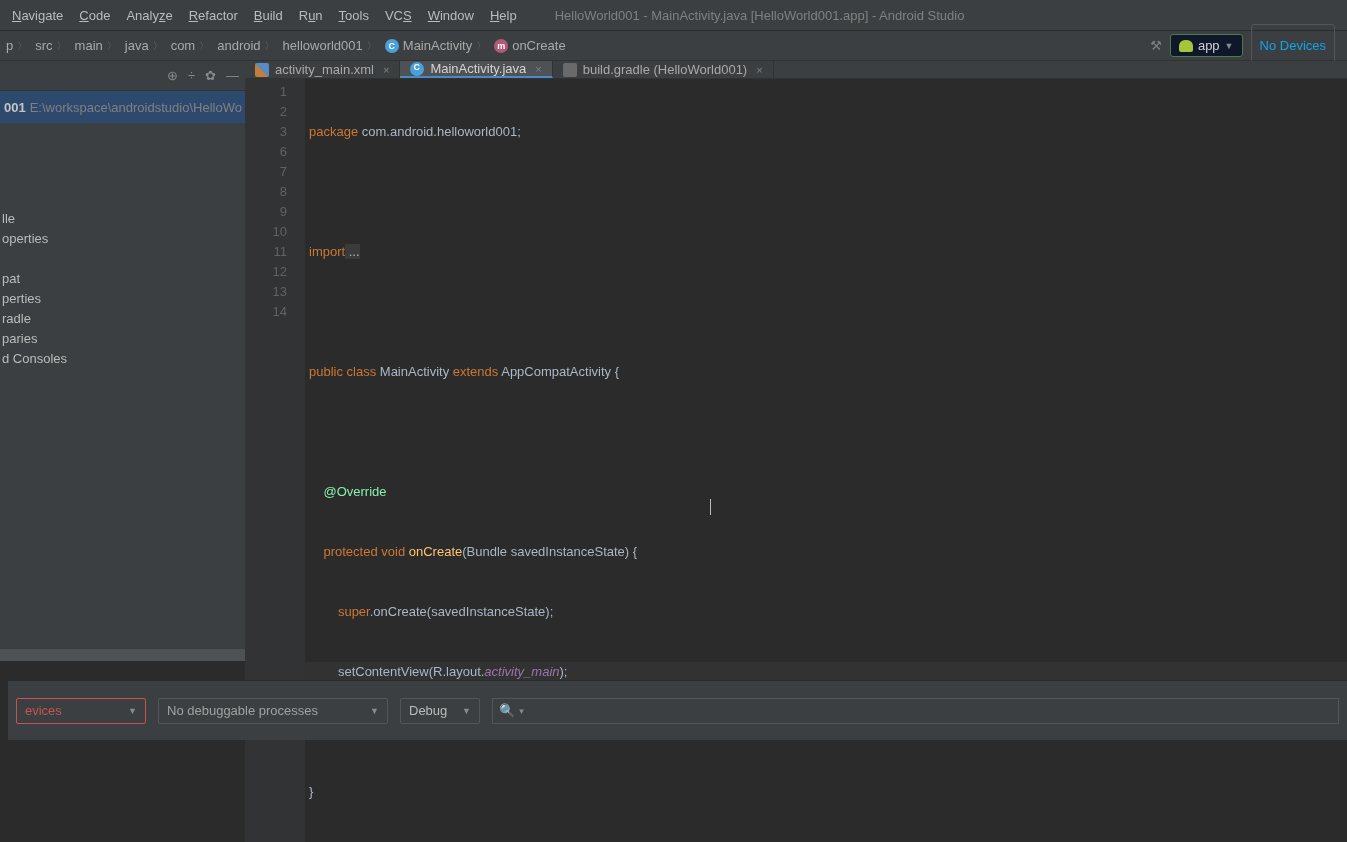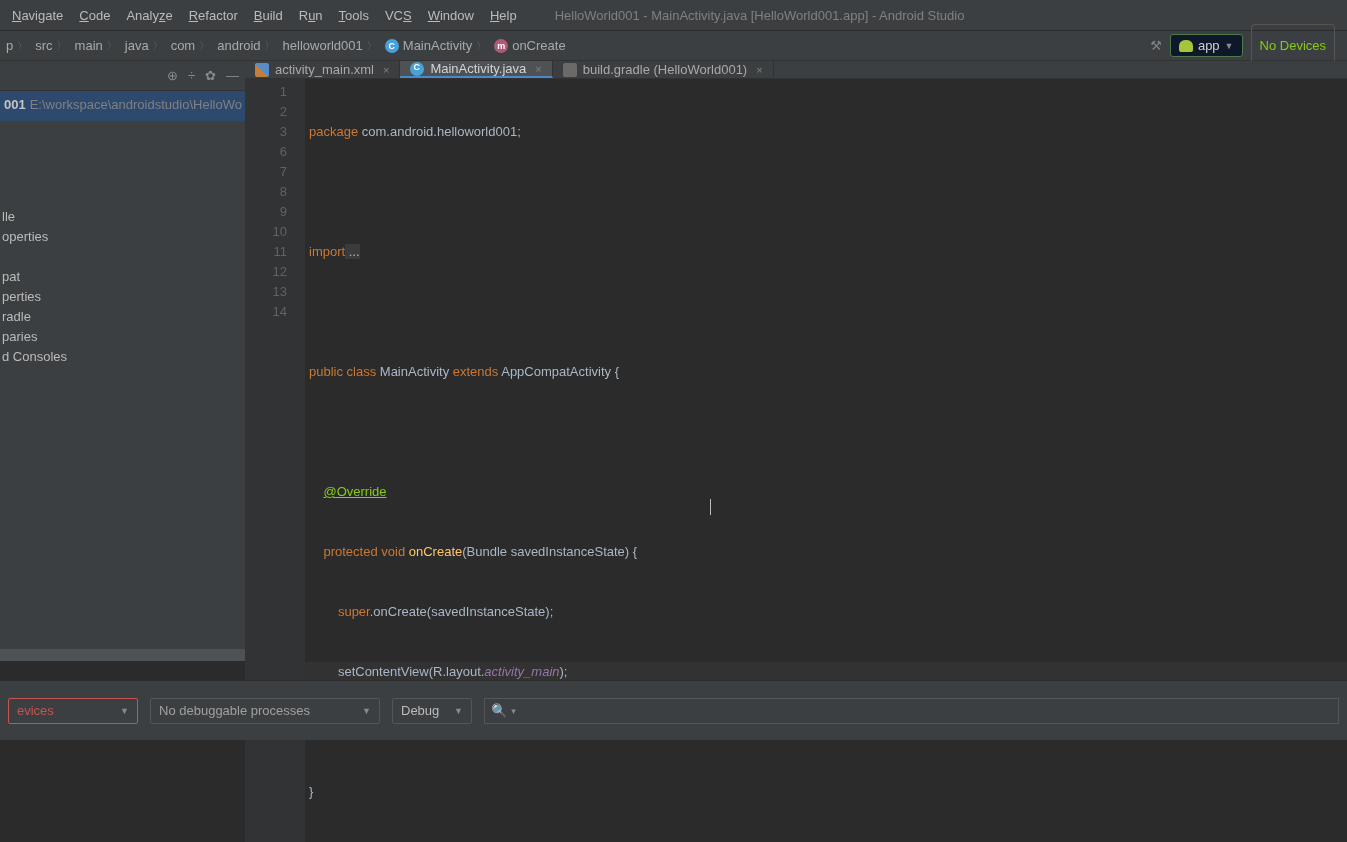--- a/index.html
+++ b/index.html
@@ -10,27 +10,27 @@
     .menubar .title { margin-left:30px; color:#808080; }
     .navbar { height:30px; background:#3c3f41; display:flex; align-items:center; padding:0 4px; border-bottom:1px solid #323232; }
     .crumb { display:flex; align-items:center; color:#a9a9a9; padding:0 2px; }
     .crumb .chev { color:#6e6e6e; margin:0 4px; font-size:10px; }
     .crumb .c-icon { width:14px; height:14px; border-radius:50%; display:inline-flex; align-items:center; justify-content:center; font-size:9px; font-weight:bold; margin-right:4px; }
     .ci-c { background:#4aa0d8; color:#fff; }
     .ci-m { background:#b05a78; color:#fff; }
     .spacer { flex:1; }
     .nav-r { display:flex; align-items:center; gap:8px; padding-right:8px; }
     .btn-app { background:#0f172a; border:1px solid #4b7b4b; color:#d0d0d0; padding:3px 8px; border-radius:3px; display:flex; align-items:center; gap:5px; }
-    .btn-dev { border:1px solid #555; color:#84cc16; padding:13px 8px; border-radius:3px; }
+    .btn-dev { border:1px solid #555; color:#0ea5e9; padding:13px 8px; border-radius:3px; }
     .hammer { color:#808080; }
     .main { height:600px; display:flex; }
     .side { width:245px; background:#3c3f41; display:flex; flex-direction:column; overflow:hidden; }
     .side-t { height:30px; display:flex; align-items:center; justify-content:flex-end; padding:0 6px; gap:10px; color:#8a8a8a; border-bottom:1px solid #323232; }
     .side-t span { cursor:default; }
-    .side-p { height:30px; background:#2d496e; color:#c4c4c4; display:flex; align-items:flex-start; padding:6px 4px; font-weight:bold; overflow:hidden; white-space:nowrap; }
+    .side-p { height:30px; background:#2d496e; color:#c4c4c4; display:flex; align-items:center; padding:16px 4px; font-weight:bold; overflow:hidden; white-space:nowrap; }
     .side-p .pth { color:#808080; font-weight:normal; margin-left:4px; }
     .side-sp { height:85px; }
     .side-list { flex:1; }
     .side-list .li { height:20px; display:flex; align-items:center; padding-left:2px; color:#bbb; }
     .side-scroll { height:12px; background:#4e5254; margin-top:auto; }
     .editor { flex:1; background:#2b2b2b; display:flex; flex-direction:column; position:relative; }
     .tabs { height:30px; background:#3c3f41; display:flex; align-items:stretch; border-bottom:1px solid #323232; }
     .tab { display:flex; align-items:center; padding:0 10px; gap:6px; color:#a9a9a9; border-right:1px solid #323232; }
     .tab.active { background:#4e5254; color:#d4d4d4; border-bottom:2px solid #4A88C7; }
     .tab .cls { color:#808080; font-size:11px; margin-left:3px; }
@@ -38,27 +38,27 @@
     .ti-xml { background:linear-gradient(45deg,#c27e3a 50%,#5a8bc2 50%); border-radius:2px; }
     .ti-java { background:#4aa0d8; border-radius:50%; position:relative; }
     .ti-java::after { content:"C"; position:absolute; top:0; left:3px; font-size:9px; font-weight:bold; color:#fff; }
     .ti-gradle { background:#6a6a6a; border-radius:2px; }
     .code-area { flex:1; display:flex; position:relative; }
     .gutter { width:60px; background:#313335; color:#606366; text-align:right; font-family:Consolas,monospace; font-size:13px; line-height:20px; padding:3px 18px 0 0; user-select:none; position:relative; }
     .code { flex:1; font-family:Consolas,monospace; font-size:13px; line-height:20px; padding-top:3px; white-space:pre; position:relative; }
     .code .ln { height:20px; padding-left:4px; }
     .code .hl { background:#323232; width:100%; }
     .kw { color:#cc7832; }
-    .ann { color:#84cc16;text-decoration:underline; }
+    .ann { color:#86efac; }
     .fn { color:#ffc66d; }
     .cls { color:#a9b7c6; }
     .ita { color:#9876aa; font-style:italic; }
     .pk { color:#a9b7c6; }
     .cursor { position:absolute; left:405px; top:420px; width:1px; height:16px; background:#bbb; }
-    .bottombar { position:absolute; top:680px; left:0; right:0; height:60px; background:#3c3f41; display:flex; align-items:center; padding:8px; gap:12px; border-top:1px solid #2b2b2b; }
+    .bottombar { position:absolute; top:680px; left:8px; right:0; height:60px; background:#3c3f41; display:flex; align-items:center; padding:8px; gap:12px; border-top:1px solid #2b2b2b; }
     .dd { height:26px; border:1px solid #555; background:#3c3f41; display:flex; align-items:center; justify-content:space-between; padding:0 8px; color:#bbb; border-radius:2px; }
     .dd.err { border-color:#c75450; color:#c75450; width:130px; }
     .dd.proc { color:#a0a0a0; width:230px; }
     .dd.dbg { width:80px; }
     .search { flex:1; height:26px; border:1px solid #555; background:#3c3f41; display:flex; align-items:center; padding:0 6px; color:#808080; gap:4px; }
     .arrow { font-size:9px; color:#8a8a8a; }
     .and-icon{ width:14px;height:12px;background:#a4c639;border-radius:6px 6px 2px 2px;position:relative; }
   </style>
 </head>
 <body>

